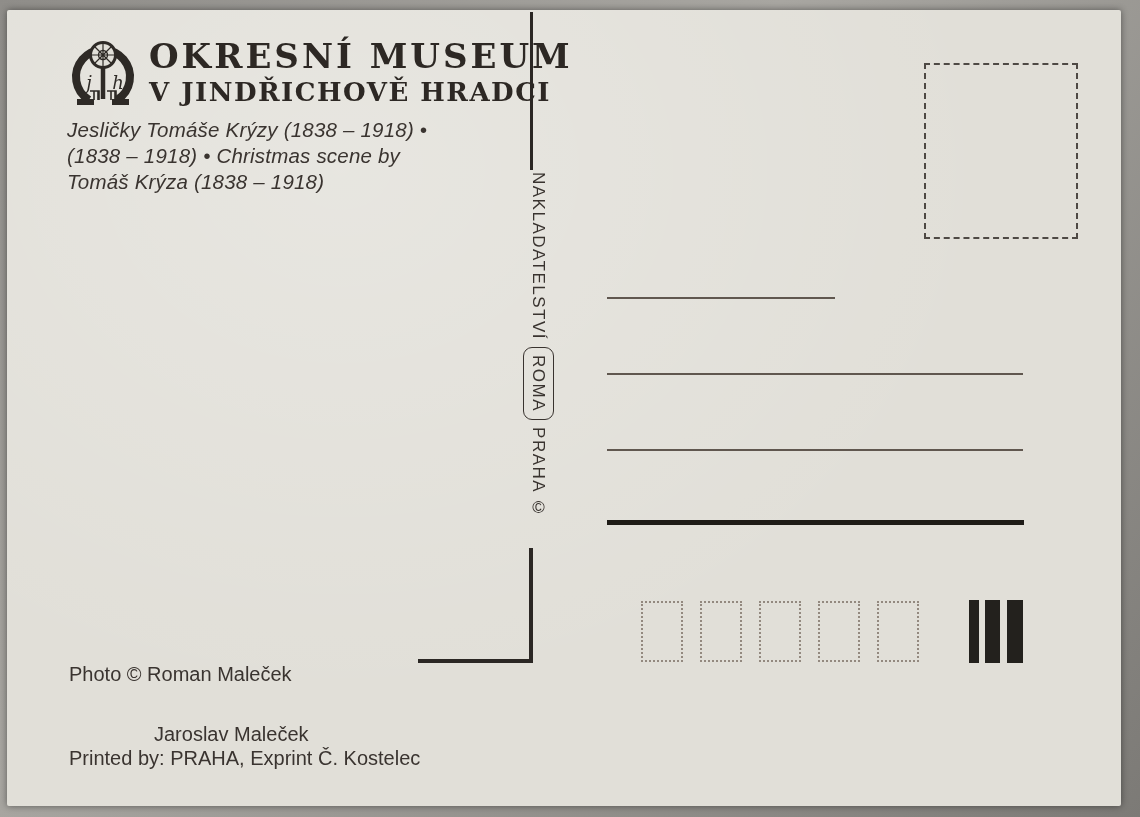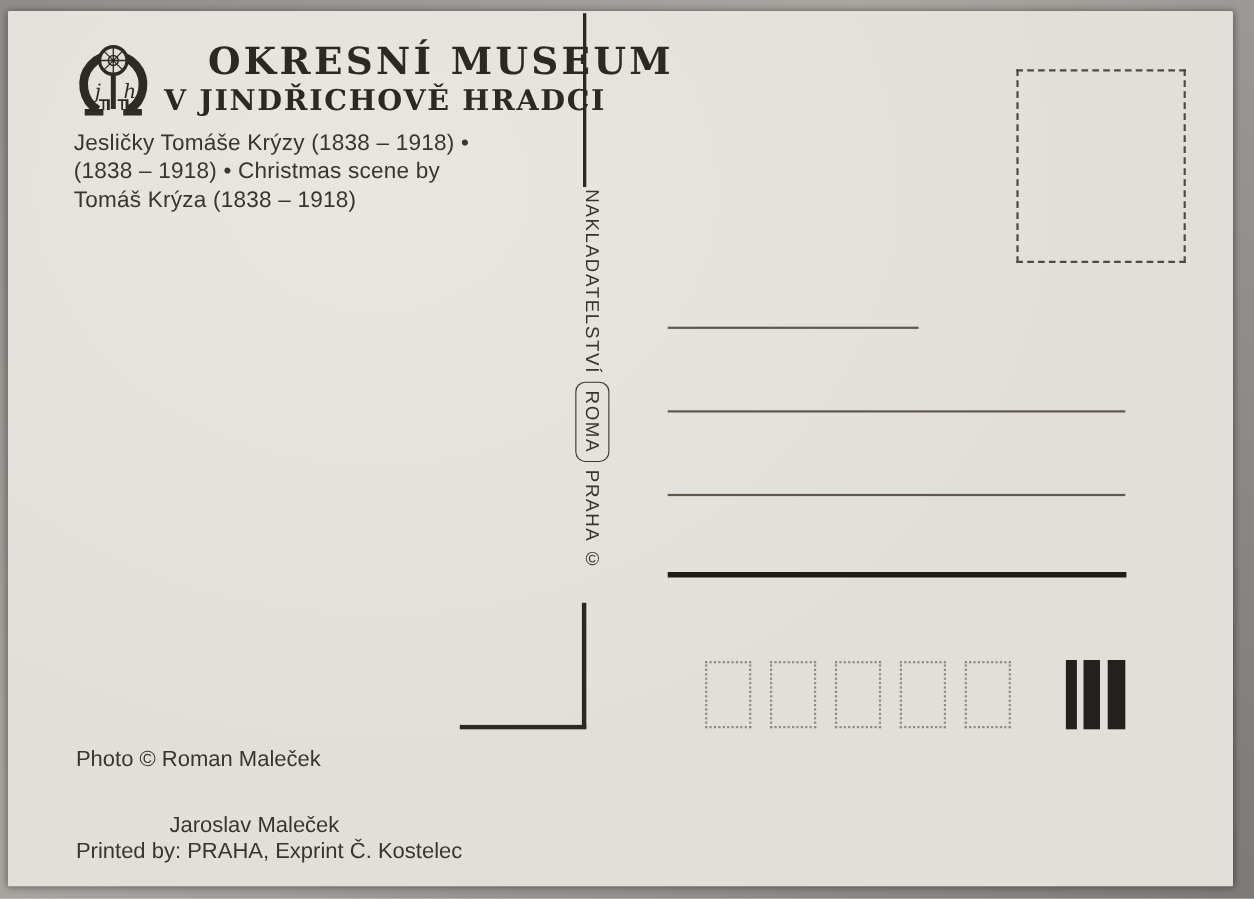--- a/index.html
+++ b/index.html
@@ -15,26 +15,26 @@
       radial-gradient(ellipse at 30% 20%, rgba(255,255,255,0.22), rgba(255,255,255,0) 60%),
       #e1dfd8;
     box-shadow:0 0 7px rgba(0,0,0,0.45);
     border-radius:2px;
   }
   .abs{position:absolute;}
 
   
   .logo{left:56px;top:26px;width:80px;height:82px;}
   .hdr{left:142px;color:#2d2824;font-family:"DejaVu Serif", serif;font-weight:bold;white-space:nowrap;}
-  .hdr1{top:26px;font-size:34px;letter-spacing:3px;margin-left:40px;}
+  .hdr1{top:26px;font-size:34px;letter-spacing:3px;}
   .hdr2{top:67px;font-size:26px;letter-spacing:1.5px;}
 
   
   .caption{left:60px;top:107px;font-size:20.5px;line-height:26px;color:#3a3430;letter-spacing:0.2px;}
-  .caption div{white-space:nowrap;}
+  .caption div{white-space:nowrap;font-style:italic;}
 
   
   .div-top{left:523px;top:2px;width:3px;height:158px;background:#2b2724;}
   .vtext{
     left:512px;top:162px;height:362px;
     writing-mode:vertical-rl;text-orientation:mixed;
     font-size:17px;letter-spacing:1.5px;line-height:38px;
     color:#39332f;white-space:nowrap;
   }
   .roma{
@@ -55,21 +55,21 @@
   
   .postal{left:634px;top:591px;display:flex;gap:17px;}
   .pbox{width:42px;height:61px;border:2px dotted #93897f;box-sizing:border-box;}
   .bars{left:962px;top:590px;height:63px;display:flex;align-items:stretch;}
   .bar{background:#23211d;}
   .bar-1{width:10px;margin-right:6px;}
   .bar-2{width:15px;margin-right:7px;}
   .bar-3{width:16px;}
 
   
-  .credits{left:62px;top:668px;font-size:20px;line-height:24px;color:#3a3430;}
+  .credits{left:62px;top:652px;font-size:20px;line-height:24px;color:#3a3430;}
   .credits div{white-space:nowrap;}
   .credits .indent{padding-left:85px;margin-top:36px;}
 </style>
 </head>
 <body>
 
 <div class="card">
 
   <svg class="abs logo" viewBox="0 0 78 82">
     <g stroke="#2e2a26" fill="none">

